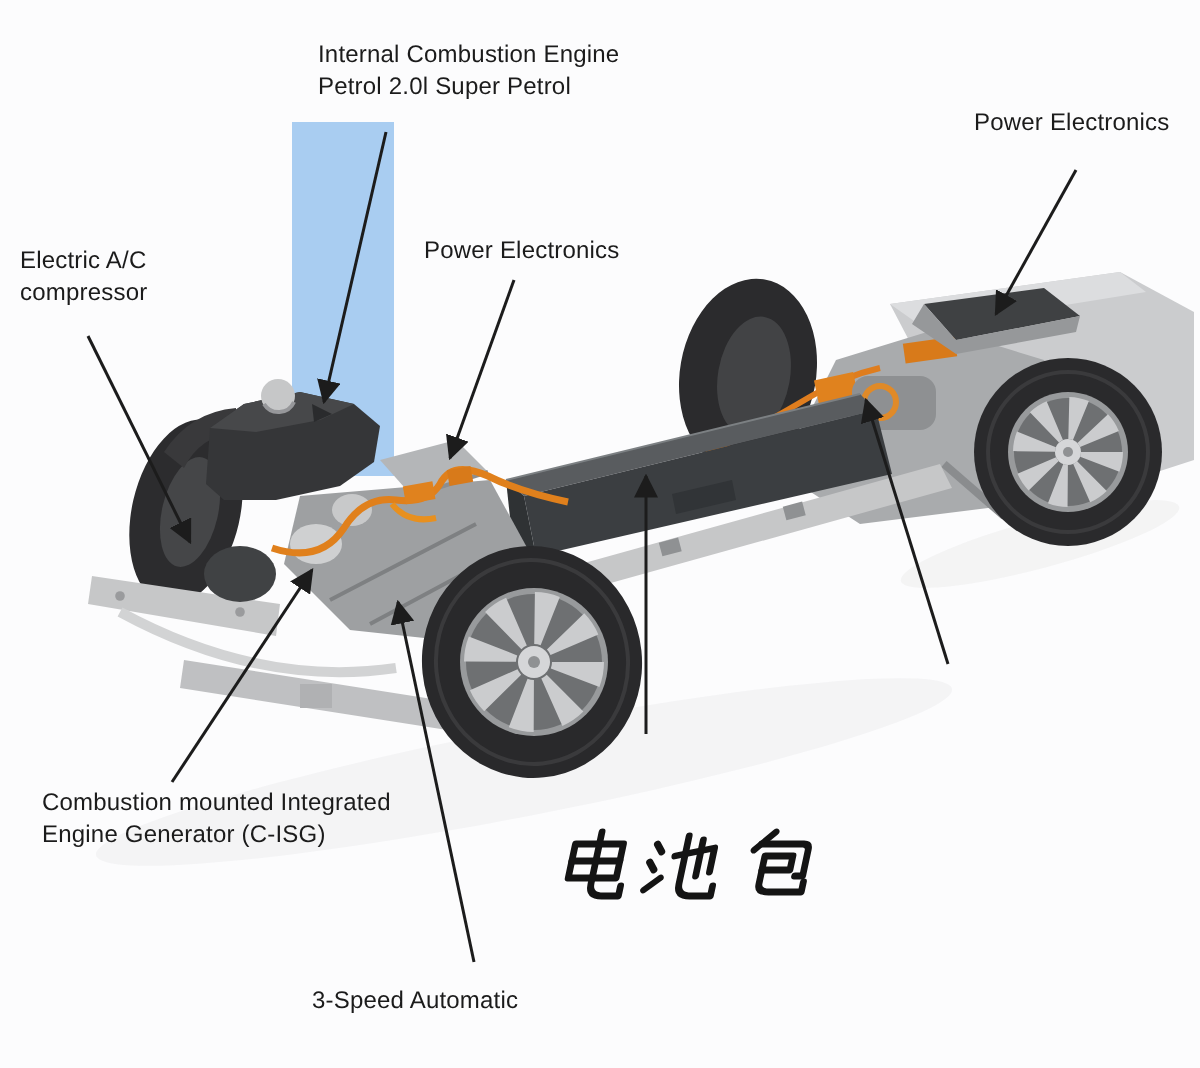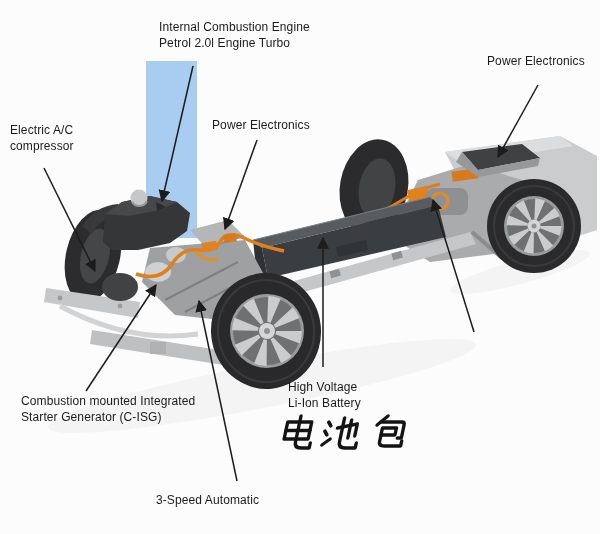--- a/index.html
+++ b/index.html
@@ -139,49 +139,45 @@
       <line x1="44" y1="168" x2="95" y2="271" marker-end="url(#ah)"></line>
       <line x1="86" y1="391" x2="156" y2="285" marker-end="url(#ah)"></line>
       <line x1="237" y1="481" x2="199" y2="301" marker-end="url(#ah)"></line>
       <line x1="323" y1="367" x2="323" y2="238" marker-end="url(#ah)"></line>
       <line x1="474" y1="332" x2="433" y2="200" marker-end="url(#ah)"></line>
     </g>
   </svg>
 
   <div class="lbl" style="left:159px;top:19px">
     <span class="ln">Internal Combustion Engine</span>
-    <span class="ln">Petrol 2.0l Engine Turbo</span>
+    <span class="ln">Petrol 2.0l Super Petrol</span>
   </div>
 
   <div class="lbl" style="left:487px;top:53px">
     <span class="ln">Power Electronics</span>
   </div>
 
   <div class="lbl" style="left:10px;top:122px">
     <span class="ln">Electric A/C</span>
     <span class="ln">compressor</span>
   </div>
 
   <div class="lbl" style="left:212px;top:117px">
     <span class="ln">Power Electronics</span>
   </div>
 
   <div class="lbl" style="left:21px;top:393px">
     <span class="ln">Combustion mounted Integrated</span>
-    <span class="ln">Starter Generator (C-ISG)</span>
+    <span class="ln">Engine Generator (C-ISG)</span>
   </div>
 
   <div class="lbl" style="left:156px;top:492px">
     <span class="ln">3-Speed Automatic</span>
   </div>
 
-  <div class="lbl" style="left:288px;top:379px">
-    <span class="ln">High Voltage</span>
-    <span class="ln">Li-Ion Battery</span>
-  </div>
 
 
   <div class="cn" style="left:276px;top:412px">
     <span class="sr-only">电池包</span>
     <svg width="134" height="44" viewBox="0 0 134 44" stroke="#141414" stroke-width="3.4" fill="none" stroke-linecap="round" stroke-linejoin="round">
 
       <g transform="translate(8,4) skewX(-12)">
         <path d="M5 6 H29 V23 H5 Z"></path>
         <path d="M5 14.5 H29"></path>
         <path d="M17 0 V26 Q17 32 24 32 H32 V27"></path>

